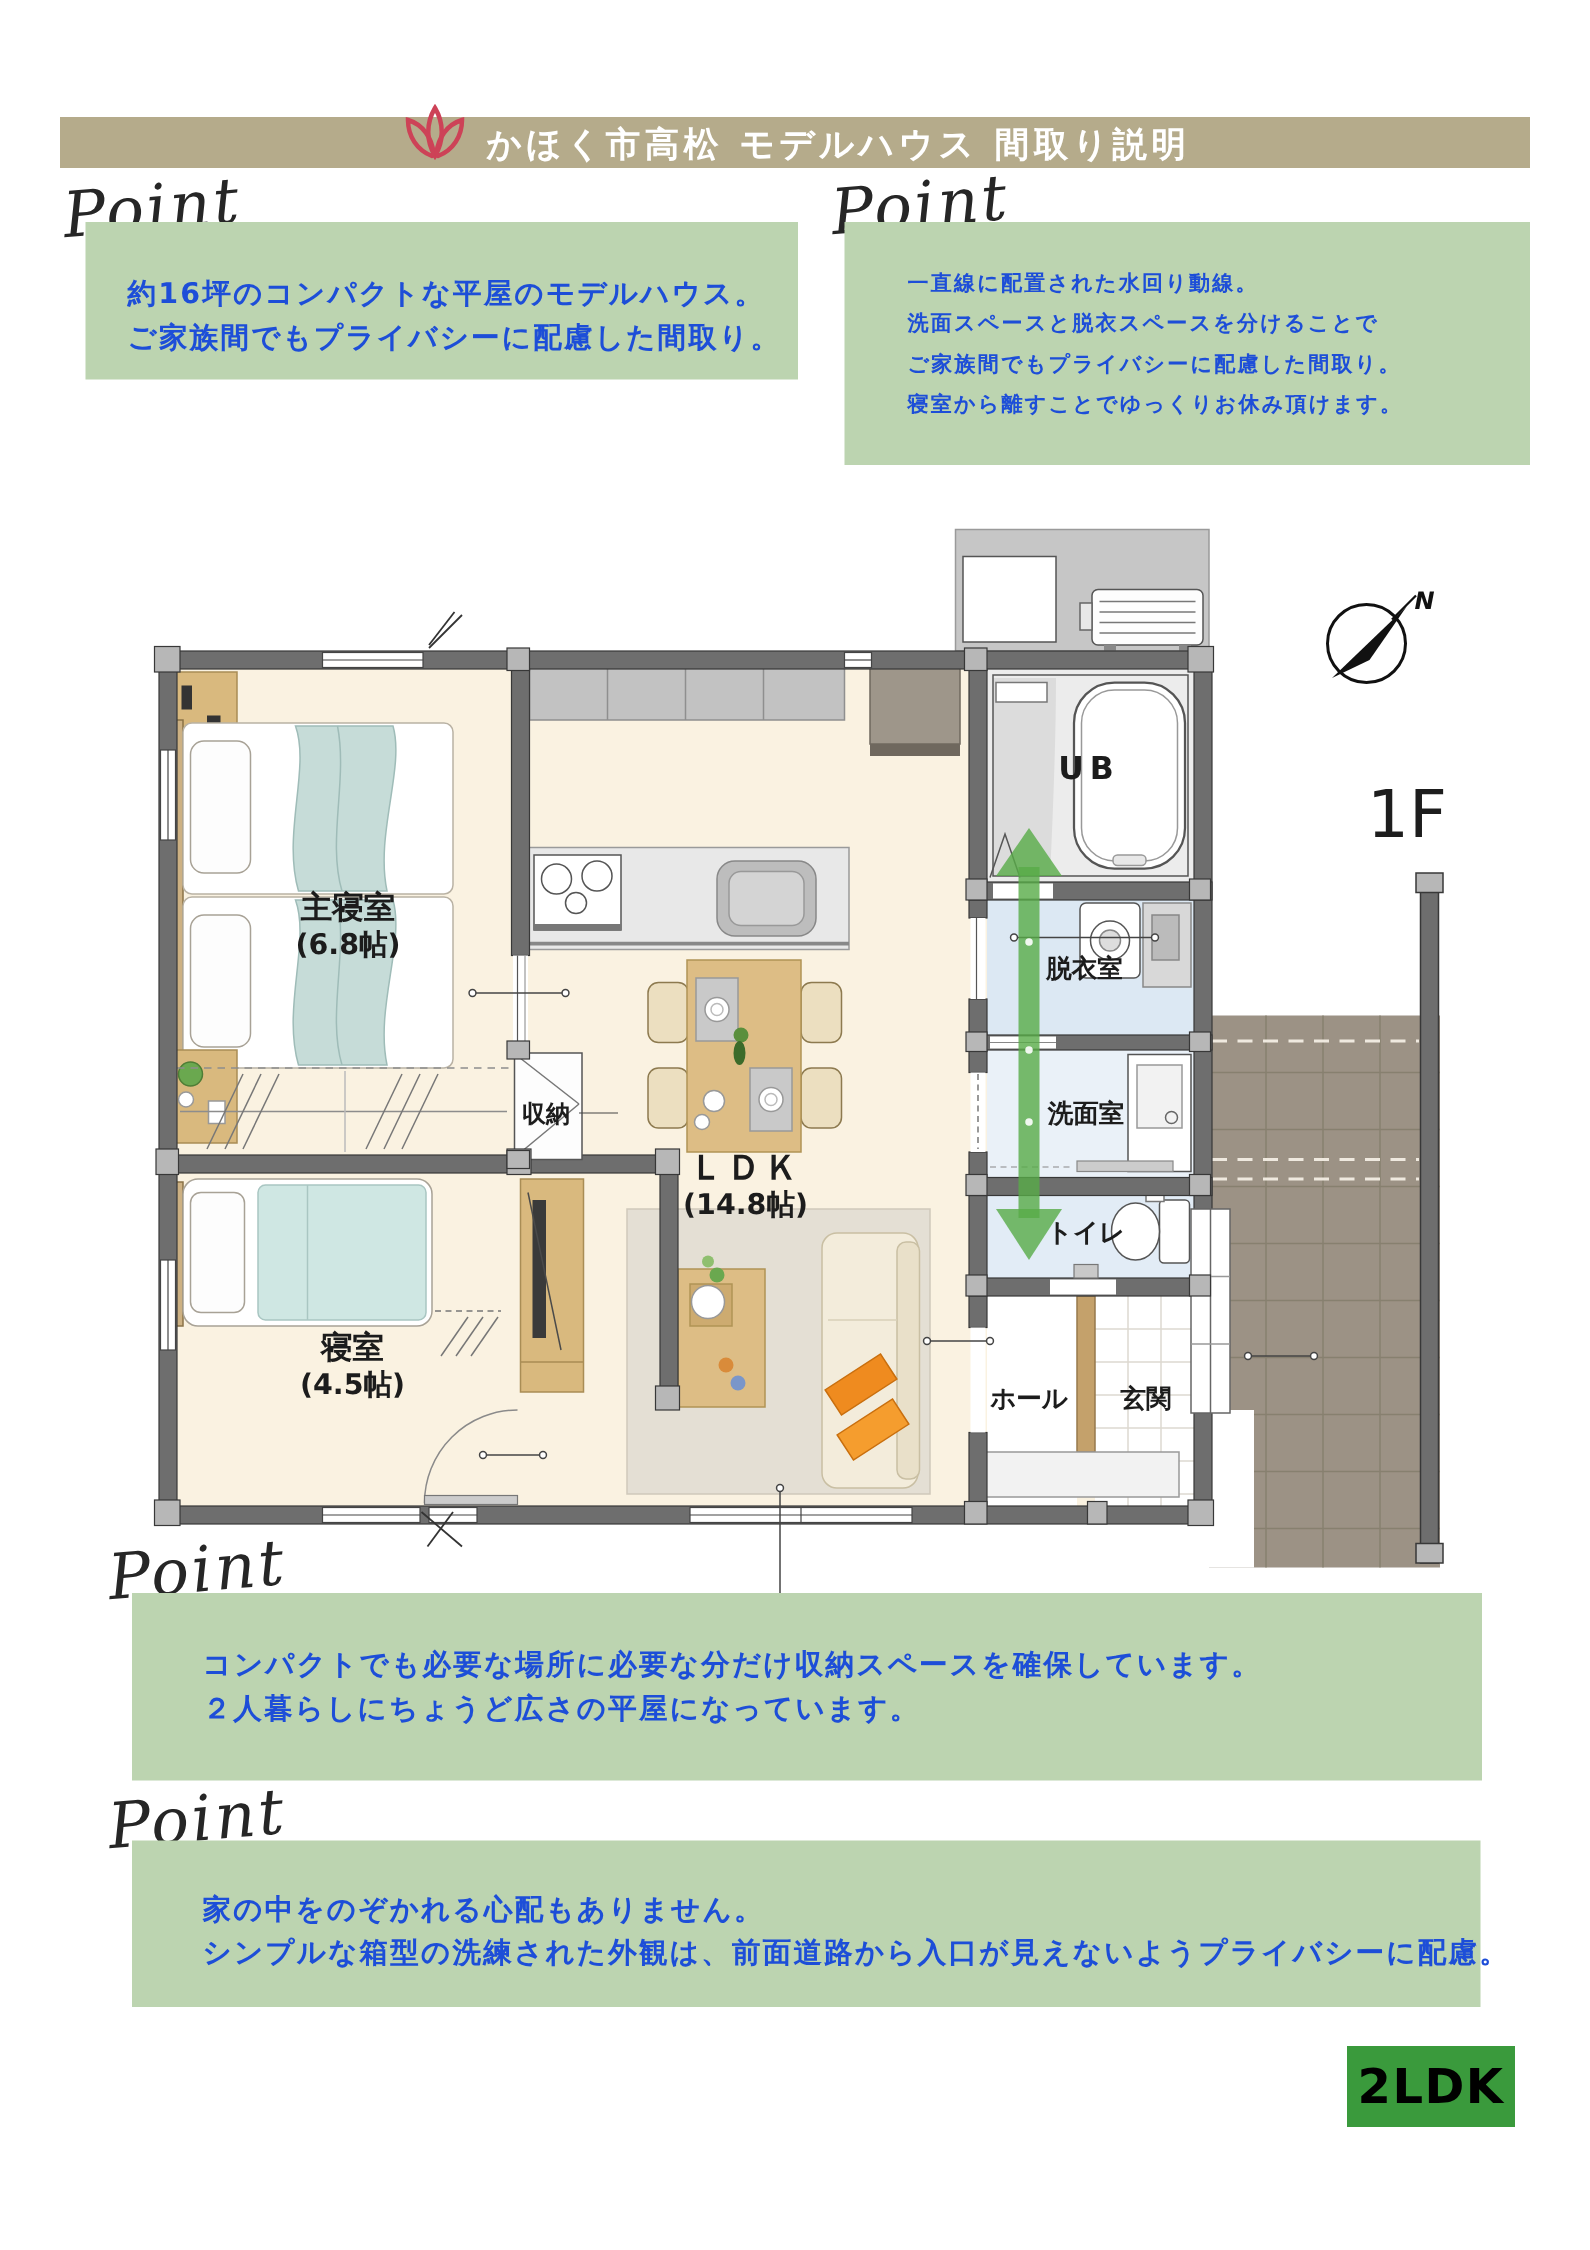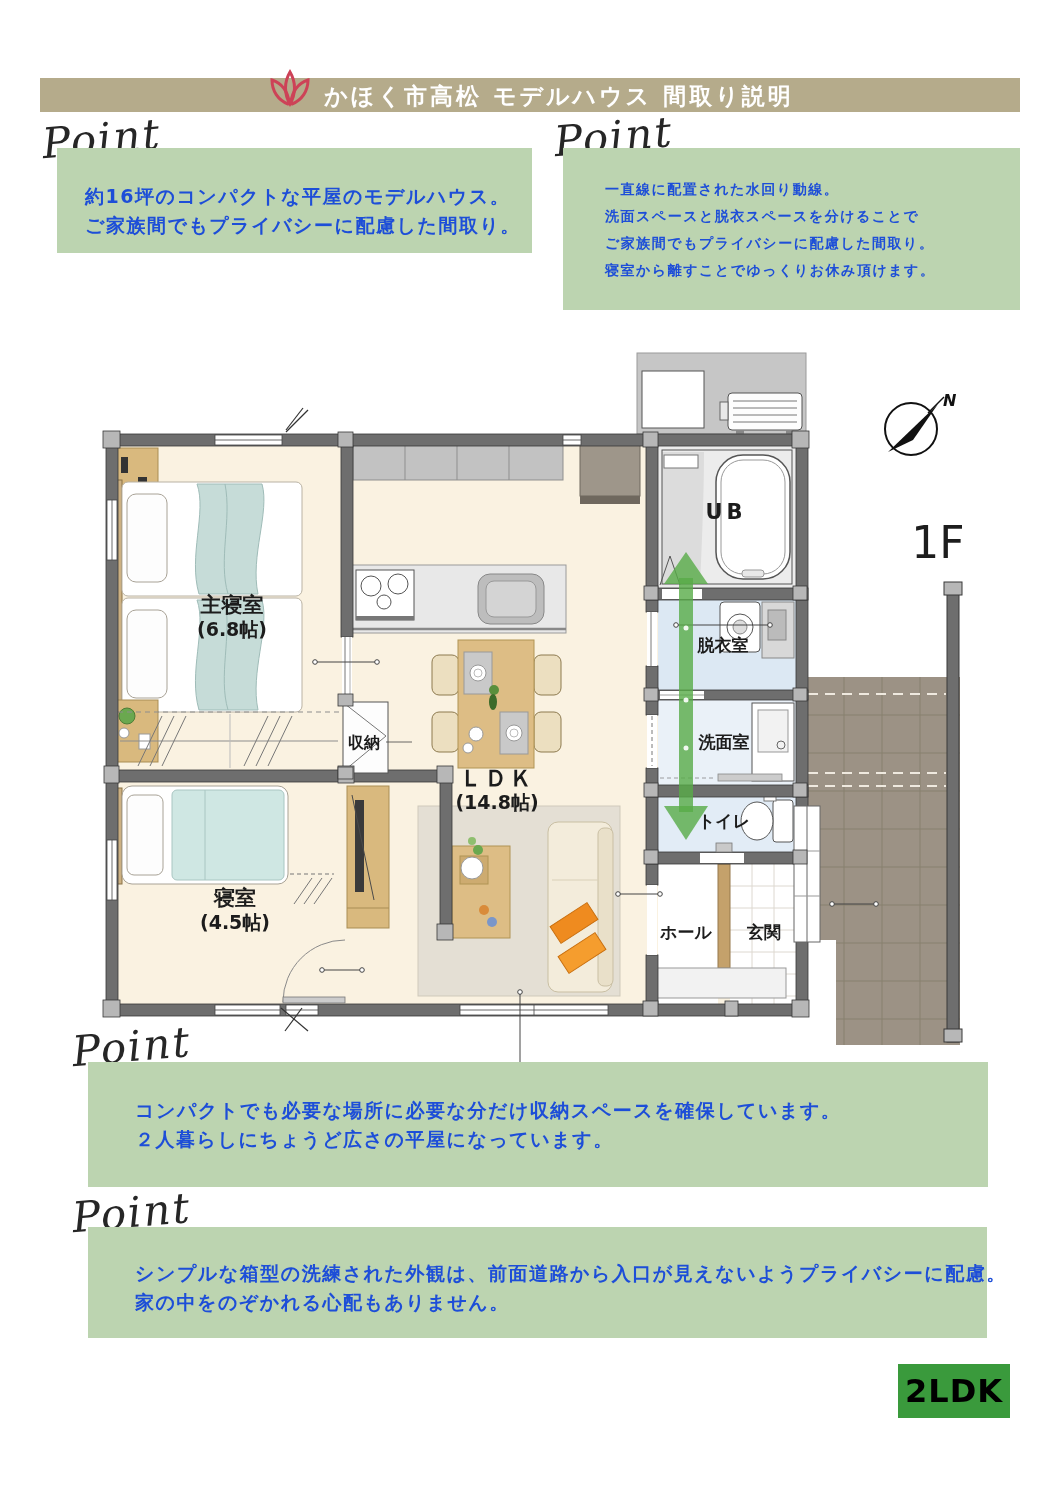--- a/index.html
+++ b/index.html
@@ -442,19 +442,19 @@
   </svg>
 
   <div class="point-heading" style="left:72px;top:1026px;">Point</div>
   <div class="point-box pb3">
     <div class="pline">コンパクトでも必要な場所に必要な分だけ収納スペースを確保しています。</div>
     <div class="pline">２人暮らしにちょうど広さの平屋になっています。</div>
   </div>
 
   <div class="point-heading" style="left:72px;top:1192px;">Point</div>
   <div class="point-box pb4">
+    <div class="pline">家の中をのぞかれる心配もありません。</div>
     <div class="pline">シンプルな箱型の洗練された外観は、前面道路から入口が見えないようプライバシーに配慮。</div>
-    <div class="pline">家の中をのぞかれる心配もありません。</div>
   </div>
 
   <div class="badge-2ldk">2LDK</div>
 
 </div>
 
 </body></html>

